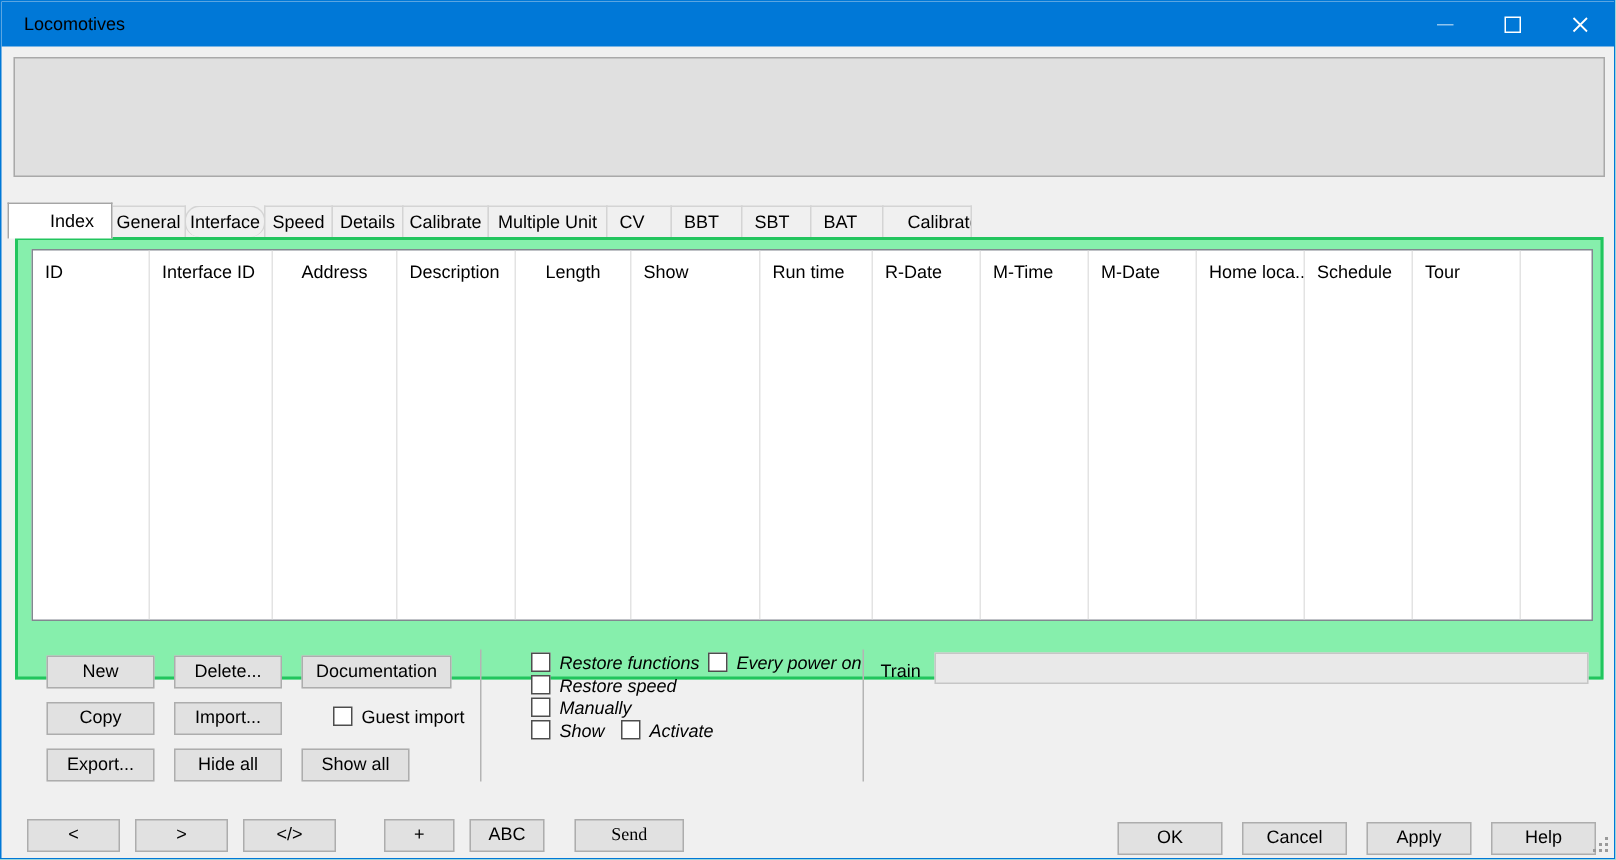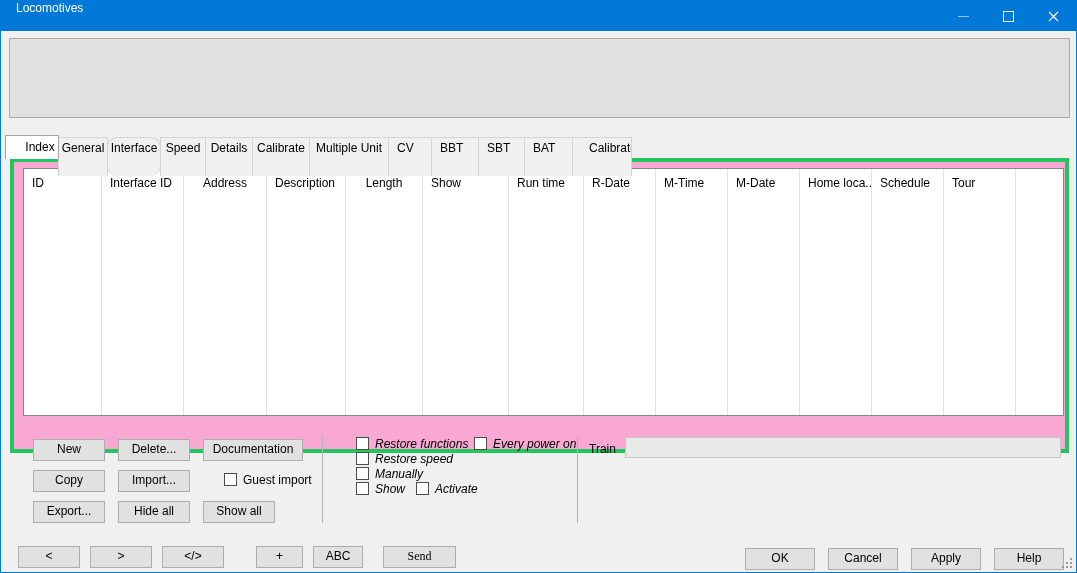--- a/index.html
+++ b/index.html
@@ -10,49 +10,49 @@
     background:#fff;
   }
   .window{
     position:relative;width:1077px;height:573px;
     background:#f0f0f0;border:1px solid #0078d7;box-sizing:border-box;
     overflow:hidden;
   }
   
   .titlebar{
     position:absolute;left:0;top:0;right:0;height:30px;
-    background:#0078d7;display:flex;color:#ffffff;
+    background:#0078d7;display:flex;align-items:center;color:#000000;
   }
   .titlebar .title{padding-left:15px;font-size:12px;}
   .caption-buttons{margin-left:auto;display:flex;height:100%;}
   .cap-btn{width:45px;height:100%;display:flex;align-items:center;justify-content:center;}
   .min-glyph{width:11px;height:1px;background:#8fc4ee;display:block;}
   .max-glyph{width:9px;height:9px;border:1px solid #fff;display:block;}
   
   .top-panel{
     position:absolute;left:8px;top:37px;width:1061px;height:80px;
     background:#e0e0e0;border:1px solid #a9a9a9;box-sizing:border-box;
   }
   
   .tabs{position:absolute;left:4px;top:136px;display:flex;align-items:flex-start;z-index:3;}
   .tab{
-    box-sizing:border-box;height:39px;line-height:20px;text-align:center;
+    box-sizing:border-box;height:21px;line-height:20px;text-align:center;
     background:#f0f0f0;border:1px solid #d4d4d4;border-bottom:none;margin-right:-1px;
     white-space:nowrap;overflow:hidden;
   }
   .tab.lefty{text-align:left;padding-left:8px;}
   .tab.selected{
     height:24px;line-height:22px;margin-top:-2px;
     background:#fff;border:1px solid #a5a5a5;border-bottom:none;
     position:relative;z-index:4;
   }
   
   .panel{
     position:absolute;left:9px;top:157px;width:1059px;height:295px;
-    background:#f9a8d4;border:4px solid #22c55e;box-sizing:border-box;z-index:1;
+    background:#86efac;border:2px solid #22c55e;box-sizing:border-box;z-index:1;
   }
   
   .list{
     position:absolute;left:9px;top:6px;width:1041px;height:248px;
     border:1px solid #828790;box-sizing:border-box;background:#fff;
     display:flex;overflow:hidden;
   }
   .col{
     box-sizing:border-box;border-right:1px solid #e3e3e3;
     padding:7px 8px 0 8px;white-space:nowrap;overflow:hidden;height:100%;
@@ -113,21 +113,21 @@
         <svg width="11" height="11" viewBox="0 0 11 11">
           <path d="M1 1 L10 10 M10 1 L1 10" stroke="#ffffff" stroke-width="1.2" fill="none"></path>
         </svg>
       </div>
     </div>
   </div>
 
   <div class="top-panel"></div>
 
   <div class="tabs" id="tabs">
-      <div class="tab selected" style="width: 54px; padding-left: 16px;">Index</div>
+      <div class="tab selected" style="width: 70px; padding-left: 16px;">Index</div>
       <div class="tab" style="width: 50px;">General</div>
       <div class="tab" style="width: 54px; border-radius: 10px;">Interface</div>
       <div class="tab" style="width: 46px;">Speed</div>
       <div class="tab" style="width: 48px;">Details</div>
       <div class="tab" style="width: 58px;">Calibrate</div>
       <div class="tab" style="width: 80px;">Multiple Unit</div>
       <div class="tab lefty" style="width: 44px;">CV</div>
       <div class="tab lefty" style="width: 48px;">BBT</div>
       <div class="tab lefty" style="width: 47px;">SBT</div>
       <div class="tab lefty" style="width: 49px;">BAT</div>

